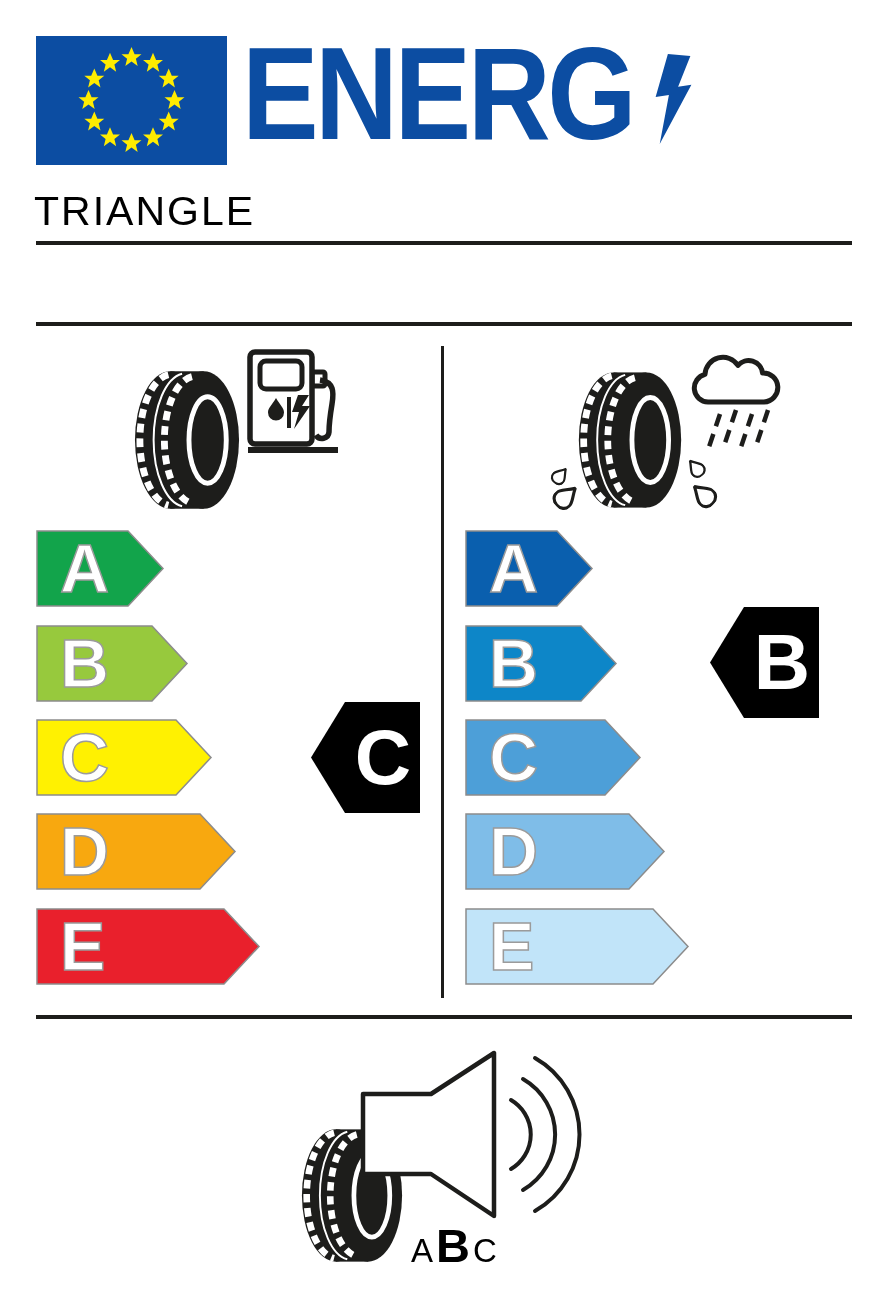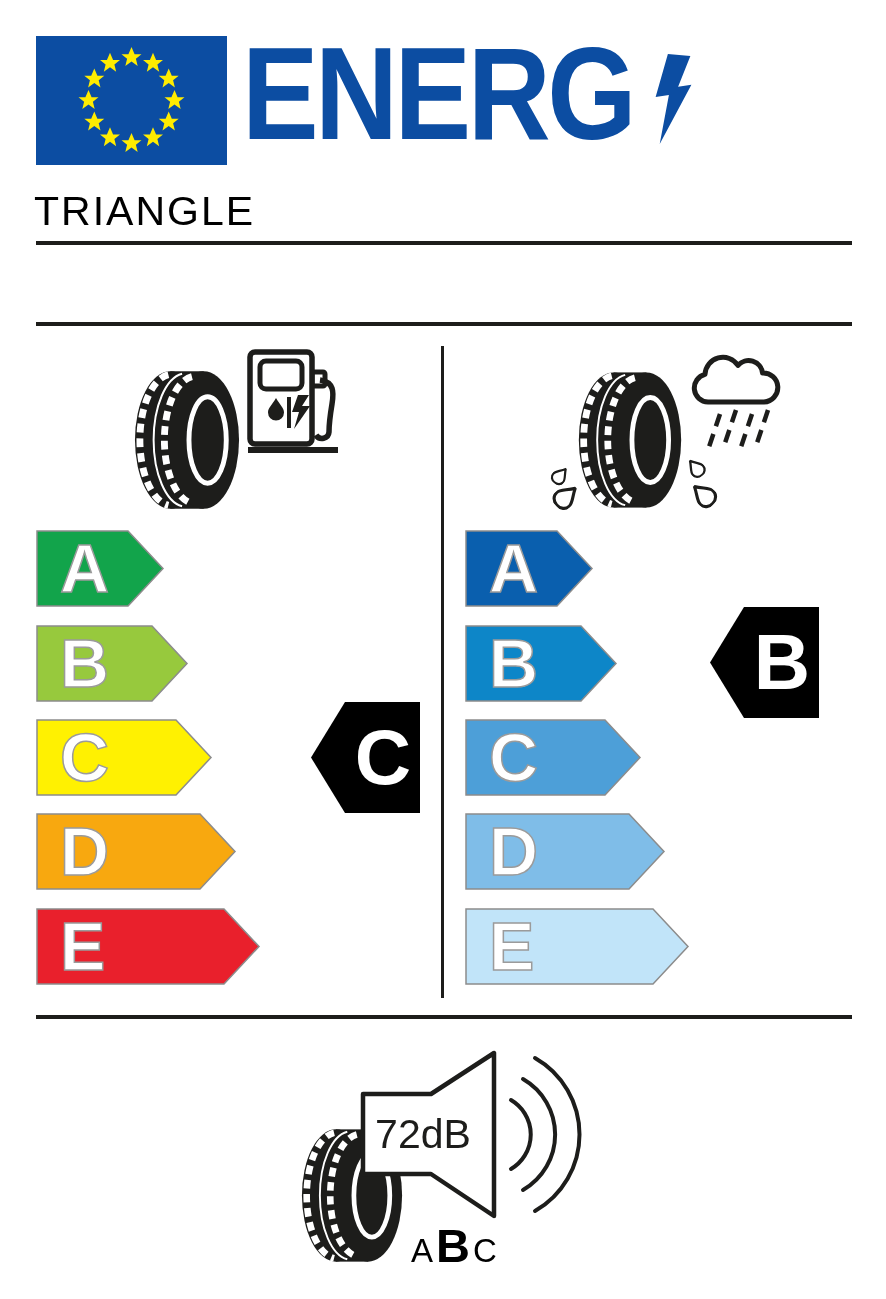--- a/index.html
+++ b/index.html
@@ -201,21 +201,20 @@
   <svg class="abs" style="left:295px;top:1043px" width="300" height="230" viewBox="0 0 300 230">
     <use href="#tire" x="4" y="84" width="106" height="137"></use>
     <path d="M68,51 L136,51 L199,10 L199,173 L136,131 L68,131 Z" fill="#ffffff" stroke="#1d1d1b" stroke-width="4.5" stroke-linejoin="round"></path>
     <g fill="none" stroke="#1d1d1b" stroke-width="4" stroke-linecap="round">
       <path d="M216,57 A40,40 0 0 1 216,126"></path>
       <path d="M228,36 A64,64 0 0 1 228,147"></path>
       <path d="M240,15 A88,88 0 0 1 240,168"></path>
     </g>
   </svg>
 
-  <div class="db-value">72dB</div>
 
   <div class="noise-classes">
     <span class="nc-side">A</span>
     <span class="nc-mid">B</span>
     <span class="nc-side">C</span>
   </div>
 
 </div>
 
 </body></html>

